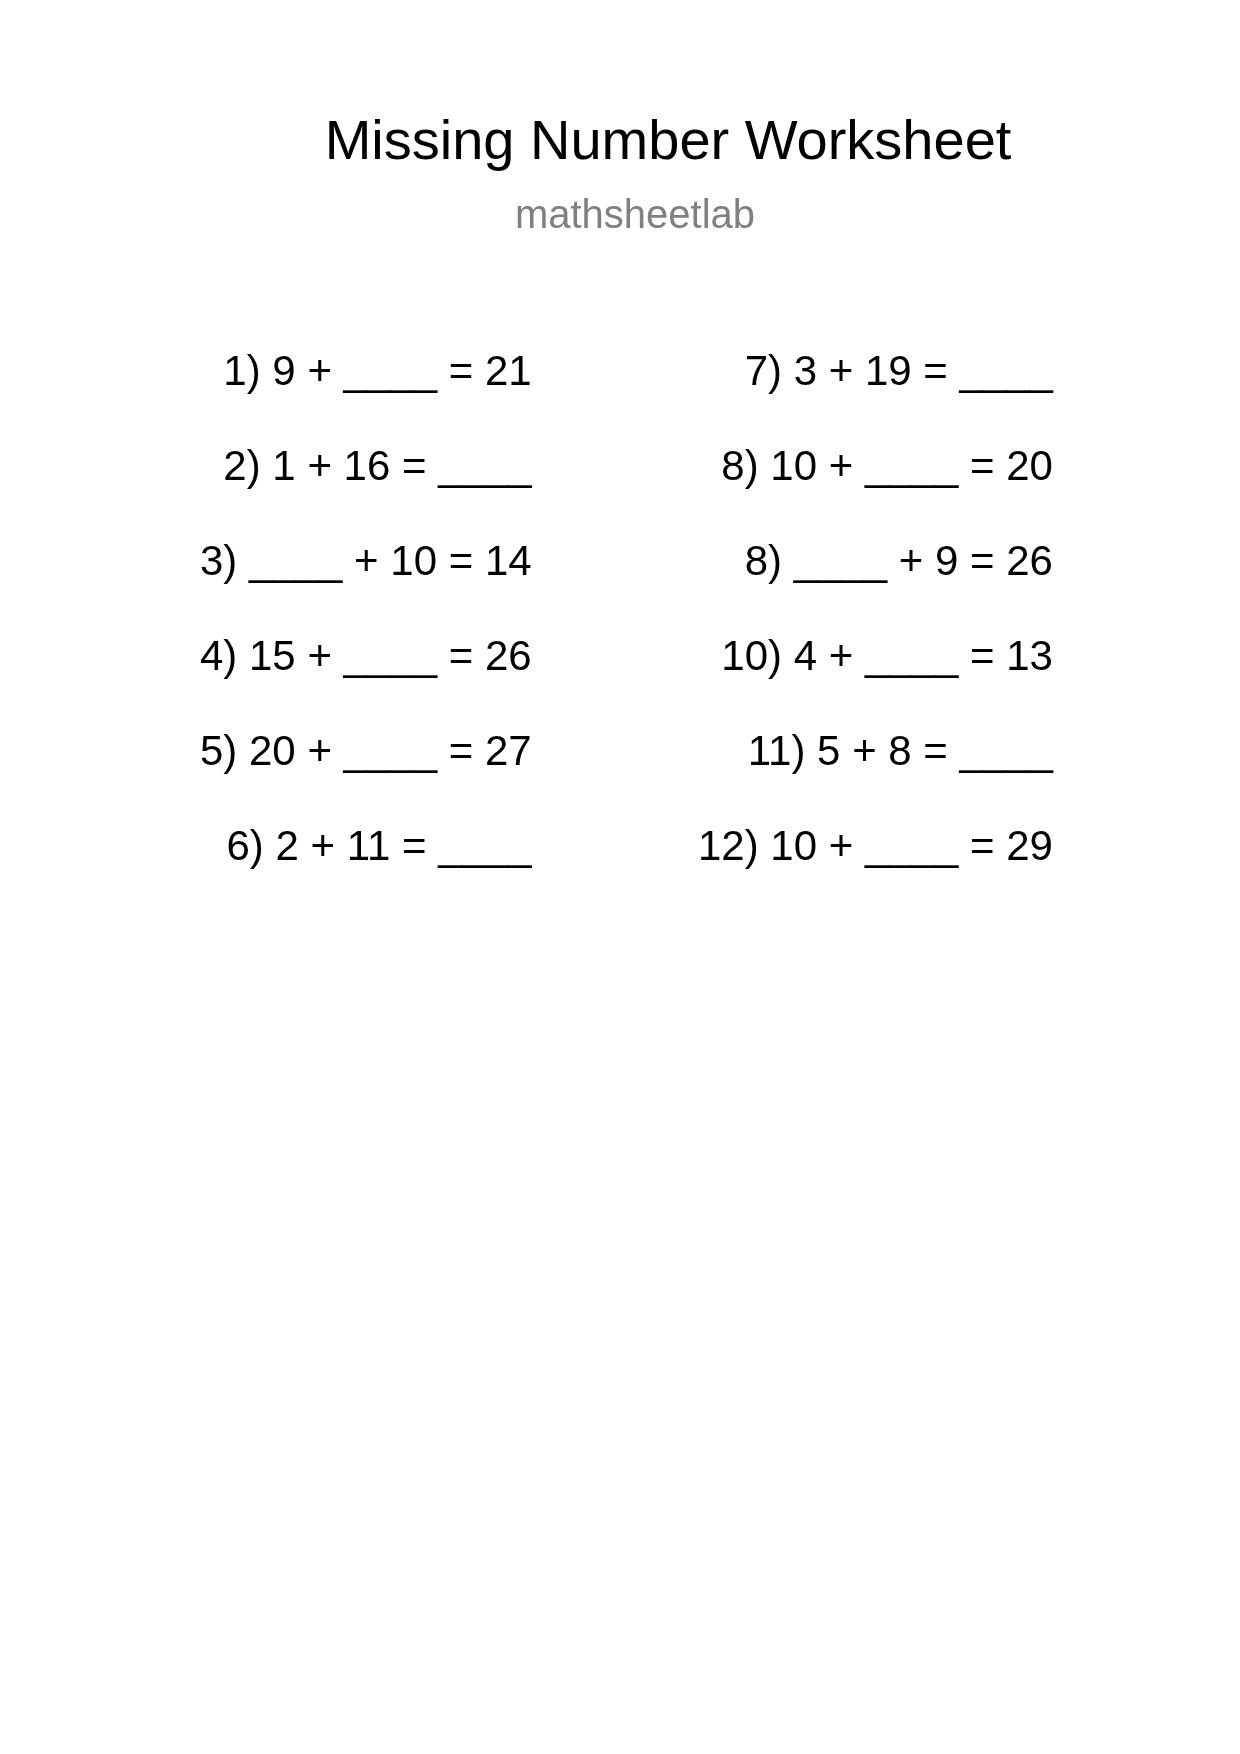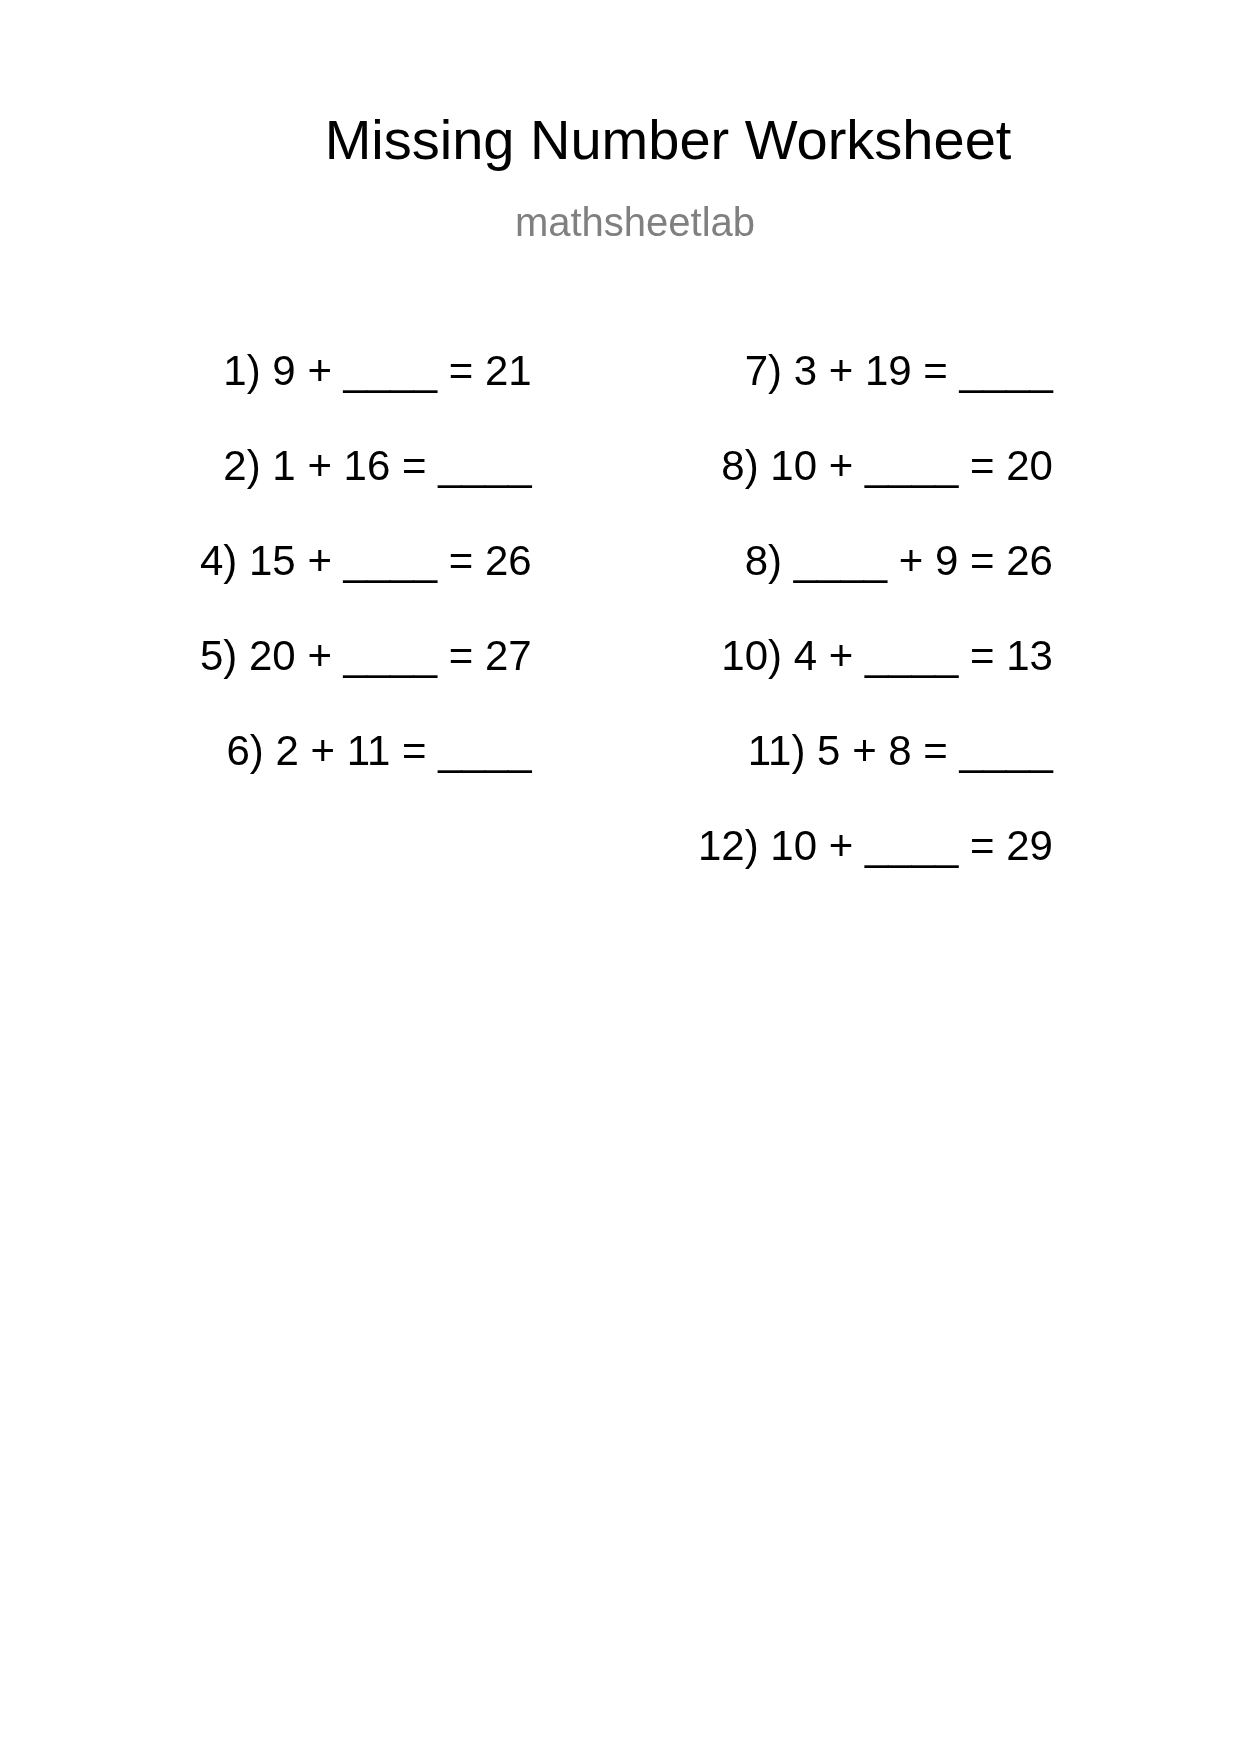--- a/index.html
+++ b/index.html
@@ -1,35 +1,36 @@
 <!DOCTYPE html>
 <html><head>
 <meta charset="utf-8">
 <style>
   html, body { margin: 0; padding: 0; background: #ffffff; }
   body { width: 1240px; height: 1754px; position: relative; overflow: hidden;
          font-family: "Liberation Sans", sans-serif; color: #000; }
   .title { position: absolute; left: 0; width: 1240px; top: 96px; text-align: center;
            font-size: 56px; line-height: 64px; padding-left: 96px; box-sizing: border-box; margin-top: 12px; }
-  .subtitle { position: absolute; left: 0; width: 1240px; top: 198px; text-align: center;
+  .subtitle { position: absolute; left: 0; width: 1240px; top: 190px; text-align: center;
               font-size: 40px; line-height: 48px; color: #808080; padding-left: 30px; box-sizing: border-box; }
   .col { position: absolute; top: 347px; }
   .col.left { left: 200px; }
   .col.right { left: 698px; }
   .problem { font-size: 42px; line-height: 48px; height: 95px; white-space: pre; text-align: right; }
 </style>
 </head>
 <body>
 
 <div class="title">Missing Number Worksheet</div>
 <div class="subtitle">mathsheetlab</div>
 
 <div class="col left">
   <div class="problem">1) 9 + ____ = 21</div>
   <div class="problem">2) 1 + 16 = ____</div>
+  <div class="problem">3) ____ + 10 = 14</div>
   <div class="problem">4) 15 + ____ = 26</div>
   <div class="problem">5) 20 + ____ = 27</div>
   <div class="problem">6) 2 + 11 = ____</div>
 </div>
 
 <div class="col right">
   <div class="problem">7) 3 + 19 = ____</div>
   <div class="problem">8) 10 + ____ = 20</div>
   <div class="problem">8) ____ + 9 = 26</div>
   <div class="problem">10) 4 + ____ = 13</div>

